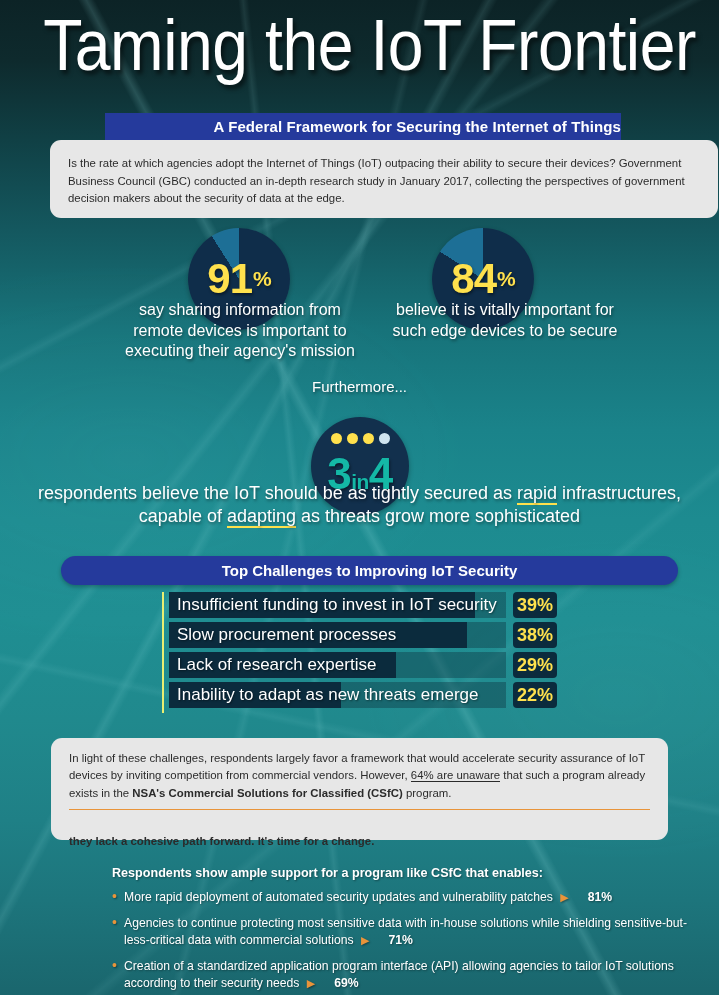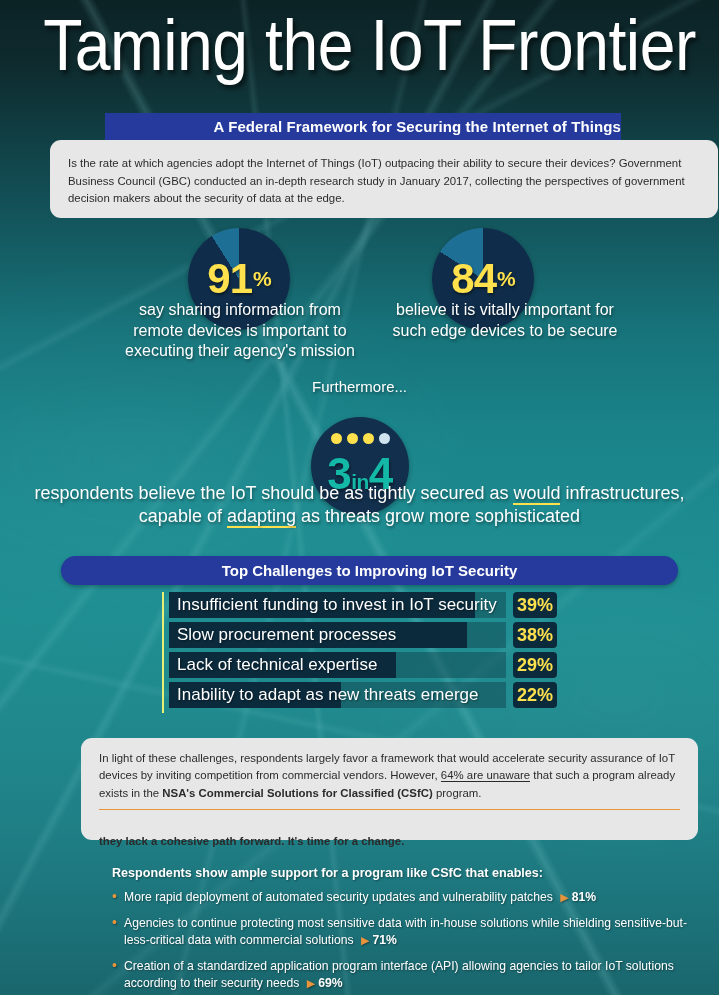--- a/index.html
+++ b/index.html
@@ -237,21 +237,20 @@
     font-weight: bold;
     font-size: 18px;
   }
 
   
   #lower-card {
     top: 738px; left: 51px; width: 617px; height: 102px;
     background: #e7e7e7;
     border-radius: 11px;
     z-index: 5;
-    margin-left: 30px;
   }
   #lower-card .para {
     margin: 0;
     padding: 12px 18px 0 18px;
     color: #2b2b2b;
     font-size: 11.4px;
     line-height: 17.4px;
   }
   #lower-card .u-or { border-bottom: 1px solid #2b2b2b; }
   #lower-card hr {
@@ -288,21 +287,21 @@
     text-shadow: 1px 1px 2px rgba(0,0,0,0.40);
   }
   #support ul { margin: 0; padding: 0; }
   #support li::before {
     content: "\2022";
     position: absolute; left: 0; top: -1px;
     color: #e8943a;
     font-size: 14px;
   }
   #support .arrow { color: #e8943a; font-size: 11px; margin: 0 3px 0 4px; }
-  #support .num { font-weight: bold; }
+  #support .num { font-weight: bold; margin-left: 16px; }
 </style>
 </head>
 <body>
 
 <div id="infographic">
   <div class="texture"></div>
   <div class="texture2"></div>
 
   <div class="layer" id="title">Taming the IoT Frontier</div>
 
@@ -344,21 +343,21 @@
         <i></i>
         <i></i>
         <i></i>
         <i class="off"></i>
       </div>
     <div id="ratio-text">
       <span>3</span><small>in</small><span>4</span>
     </div>
   </div>
   <div class="layer" id="ratio-caption">
-    <span>respondents believe the IoT should be as tightly secured as </span><span class="uline">would</span><span> infrastructures, capable of </span><span class="uline">adapting</span><span> as threats grow more sophisticated</span>
+    <span>respondents believe the IoT should be as tightly secured as </span><span class="uline">rapid</span><span> infrastructures, capable of </span><span class="uline">adapting</span><span> as threats grow more sophisticated</span>
   </div>
 
   <div class="layer" id="challenges-banner">
     <span>Top Challenges to Improving IoT Security</span>
   </div>
 
   <div class="layer" id="bars">
     <div class="axis"></div>
     <div id="bar-rows">
         <div class="bar-row">
@@ -369,21 +368,21 @@
         </div>
         <div class="bar-row">
           <div class="bar-track"></div>
           <div class="bar-fill" style="width: 88.3721%;"></div>
           <div class="bar-label">Slow procurement processes</div>
           <div class="bar-val">38%</div>
         </div>
         <div class="bar-row">
           <div class="bar-track"></div>
           <div class="bar-fill" style="width: 67.4419%;"></div>
-          <div class="bar-label">Lack of technical expertise</div>
+          <div class="bar-label">Lack of research expertise</div>
           <div class="bar-val">29%</div>
         </div>
         <div class="bar-row">
           <div class="bar-track"></div>
           <div class="bar-fill" style="width: 51.1628%;"></div>
           <div class="bar-label">Inability to adapt as new threats emerge</div>
           <div class="bar-val">22%</div>
         </div>
       </div>
   </div>

